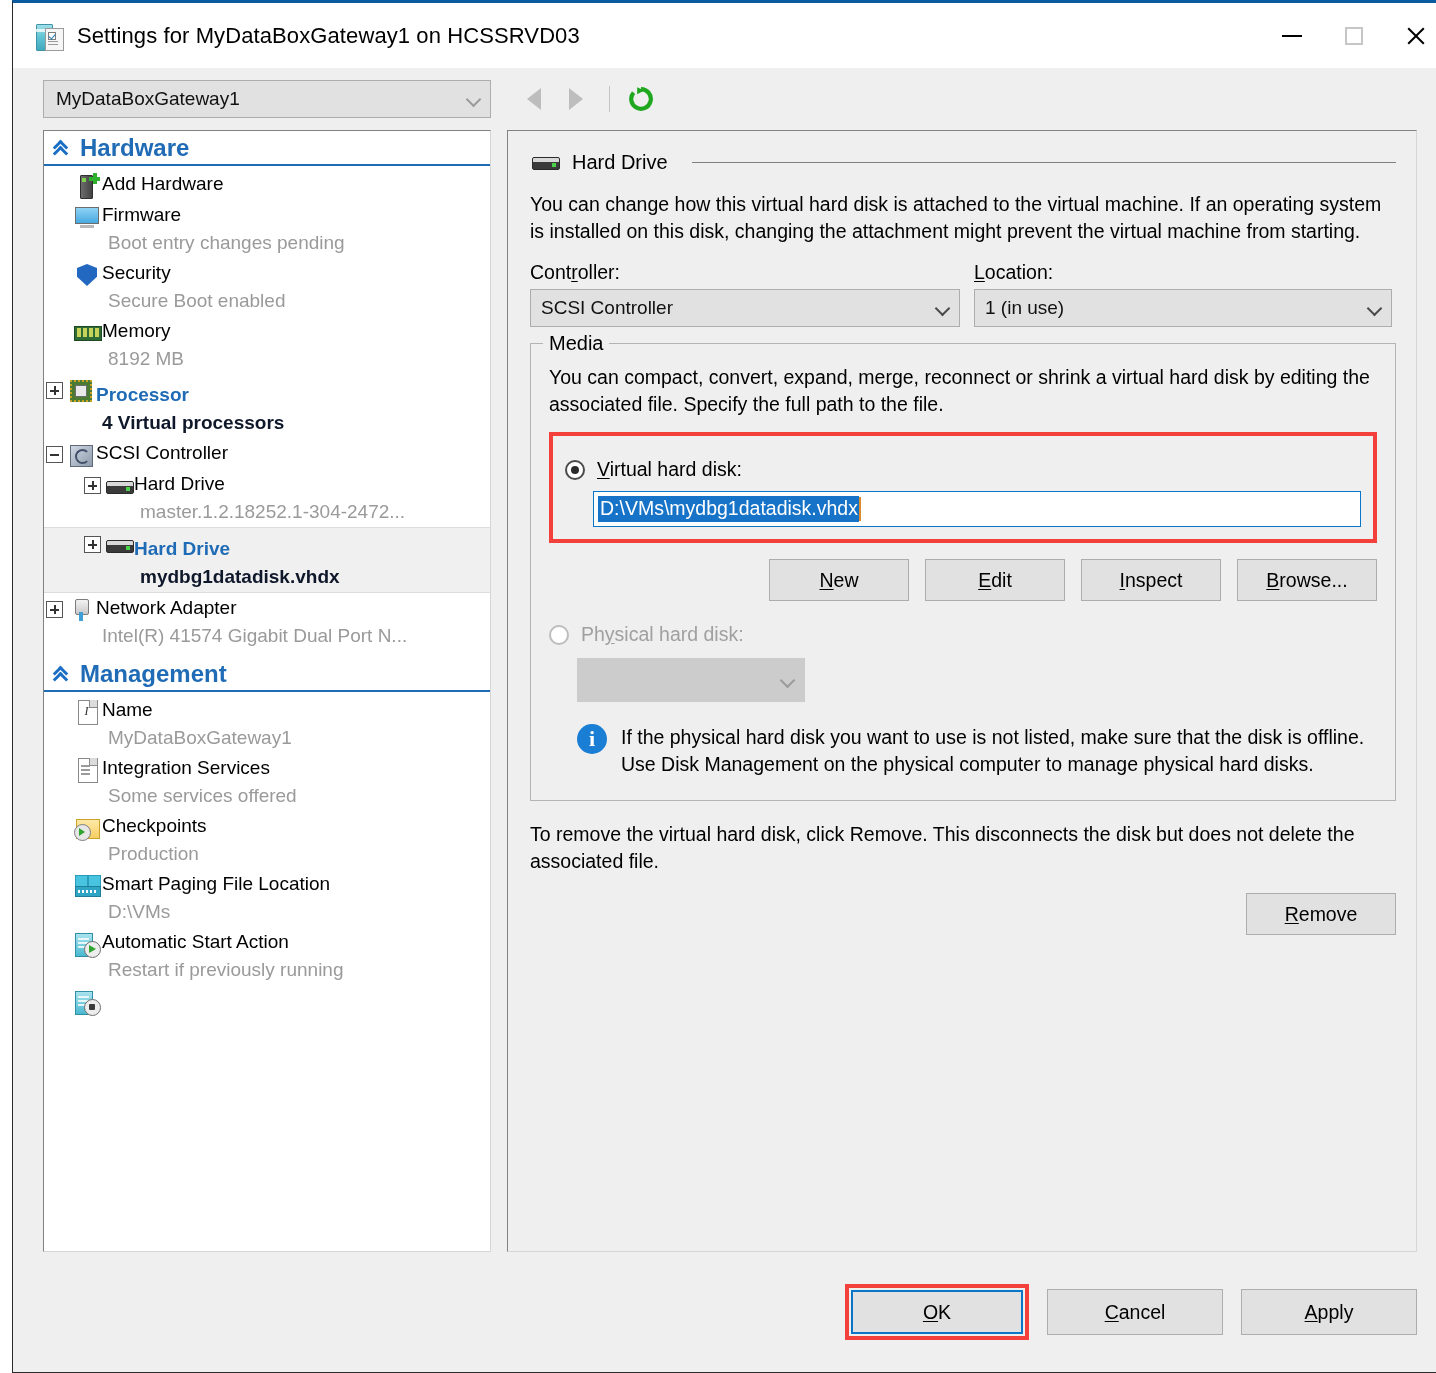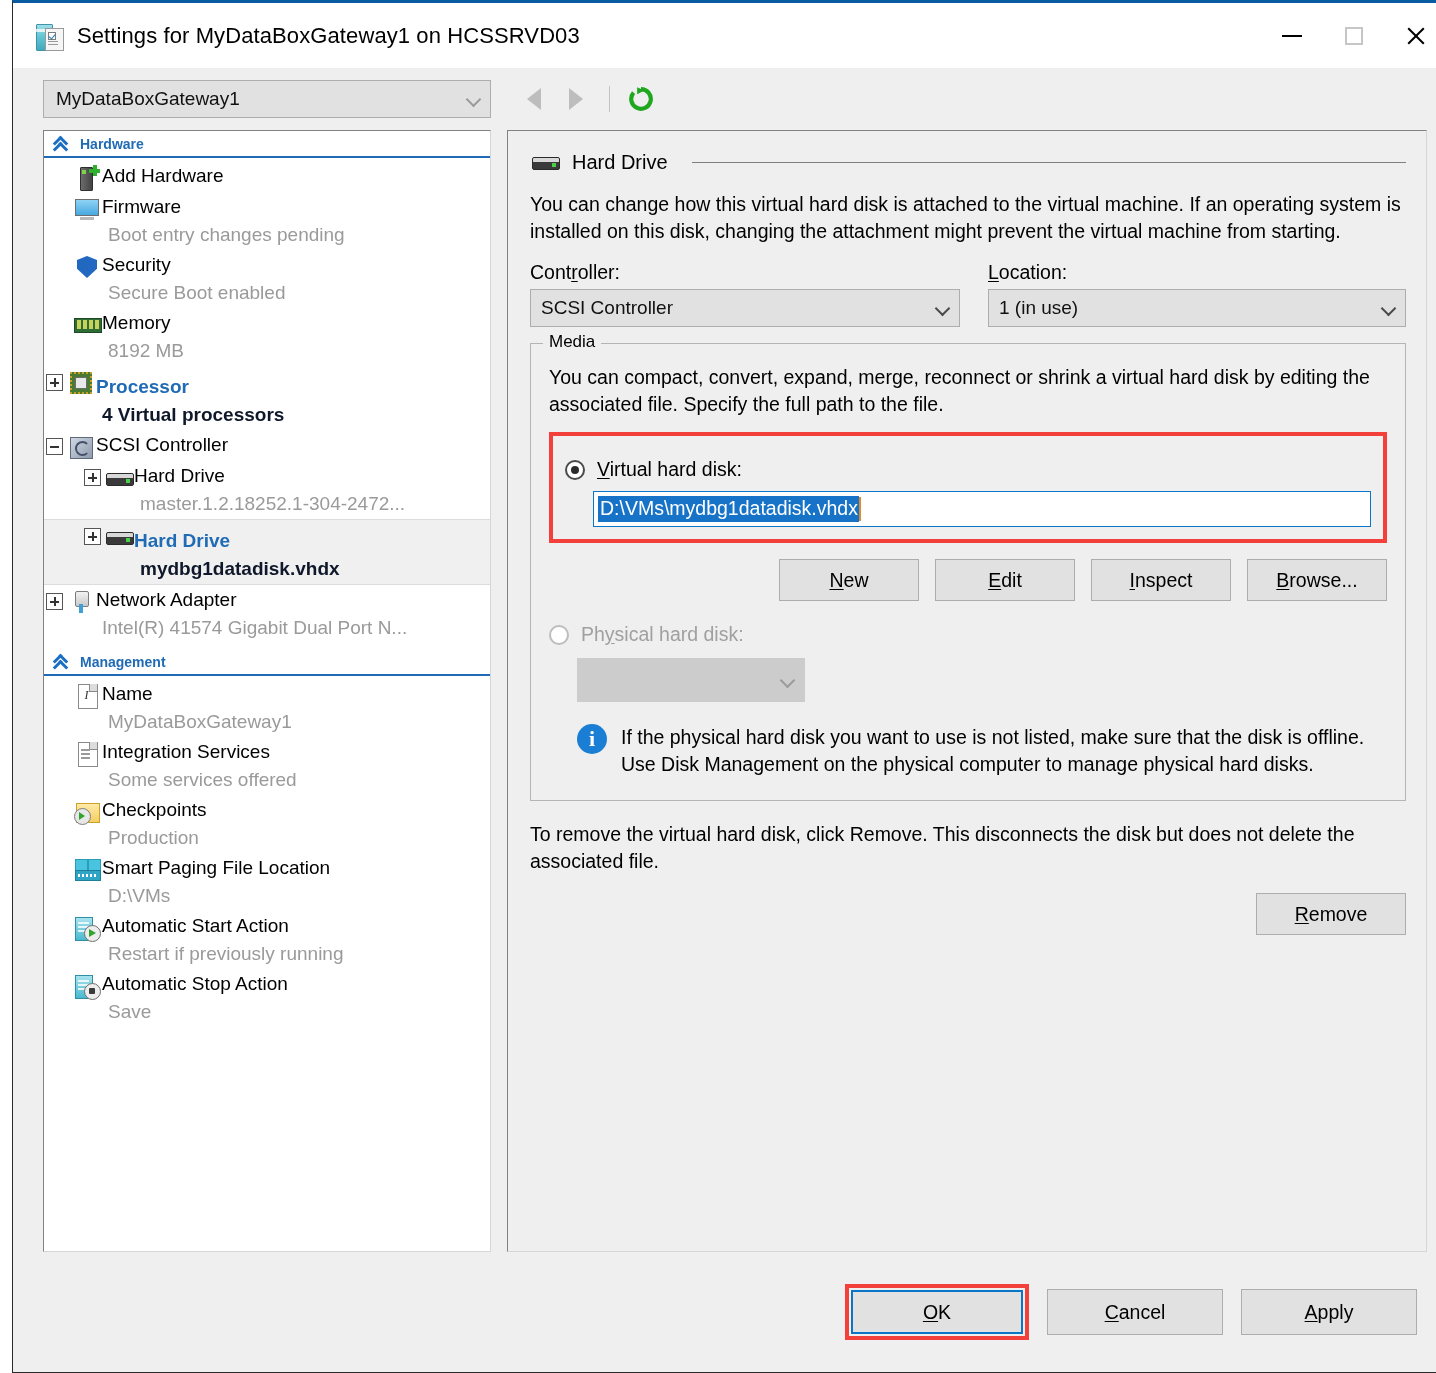--- a/index.html
+++ b/index.html
@@ -158,21 +158,21 @@
   .dblchev {
     width: 20px; height: 20px; position: relative; flex:none; margin-right: 8px;
   }
   .dblchev span {
     position: absolute; left: 3px; width: 8px; height: 8px;
     border: solid #1a6fc4; border-width: 3px 0 0 3px;
     transform: rotate(45deg);
   }
   .dblchev span.a { top: 4px; }
   .dblchev span.b { top: 10px; }
-  .sec-title { font-size: 14px; font-weight: bold; color: #1f6bb5; }
+  .sec-title { font-size: 24px; font-weight: bold; color: #1f6bb5; }
 
   .trow {
     display: flex; align-items: flex-start;
     padding: 1px 0 1px 0;
     min-height: 28px;
   }
   .trow.selected {
     background: #f0f0f0;
     border-top: 1px solid #dcdcdc;
     border-bottom: 1px solid #dcdcdc;
@@ -302,21 +302,21 @@
   .combo .cb-text { flex: 1; }
 
   .groupbox {
     margin-top: 16px; position: relative;
     border: 1px solid #b4b4b4;
     padding: 20px 18px 22px 18px;
   }
   .groupbox > .gb-legend {
     position: absolute; top: -12px; left: 12px;
     background: #efefef; padding: 0 6px;
-    font-size: 17px; color: #000;
+    font-size: 20px; color: #000;
   }
 
   .redbox {
     border: 4px solid #f4403a;
     padding: 10px 12px 12px 12px;
     margin-top: 14px;
   }
   .radio-line { display:flex; align-items:center; gap: 12px; margin-top: 12px; }
   .radio {
     width: 20px; height: 20px; border-radius: 50%;
@@ -639,24 +639,20 @@
         </span>
       </div>
 
       <div class="trow ind-1">
         <span class="expander"></span>
         <span class="ticon ic-act">
             <i class="box"></i>
             <i class="badge"></i>
             <i class="stop"></i>
           </span>
-        <span class="tlabels">
-          <div class="tlabel">Automatic Stop Action</div>
-          <div class="tsub">Save</div>
-        </span>
       </div>
 
     </div>
 
     <div class="rightpane">
 
       <div class="grp-head">
         <span class="ghicon ic-hdd">
             <i class="d"></i>
             <i class="led"></i>
@@ -668,21 +664,21 @@
       <div class="para">You can change how this virtual hard disk is attached to the virtual machine. If an operating system is installed on this disk, changing the attachment might prevent the virtual machine from starting.</div>
 
       <div class="row2">
         <div class="fld" style="width:430px">
           <div class="fld-label"><span>Cont</span><u>r</u><span>oller:</span></div>
           <div class="combo">
             <span class="cb-text">SCSI Controller</span>
             <span class="chev"></span>
           </div>
         </div>
-        <div class="fld" style="width:418px; margin-left:28px">
+        <div class="fld" style="width:418px; margin-left:14px">
           <div class="fld-label"><u>L</u><span>ocation:</span></div>
           <div class="combo">
             <span class="cb-text">1 (in use)</span>
             <span class="chev"></span>
           </div>
         </div>
       </div>
 
       <div class="groupbox">
         <div class="gb-legend">Media</div>

